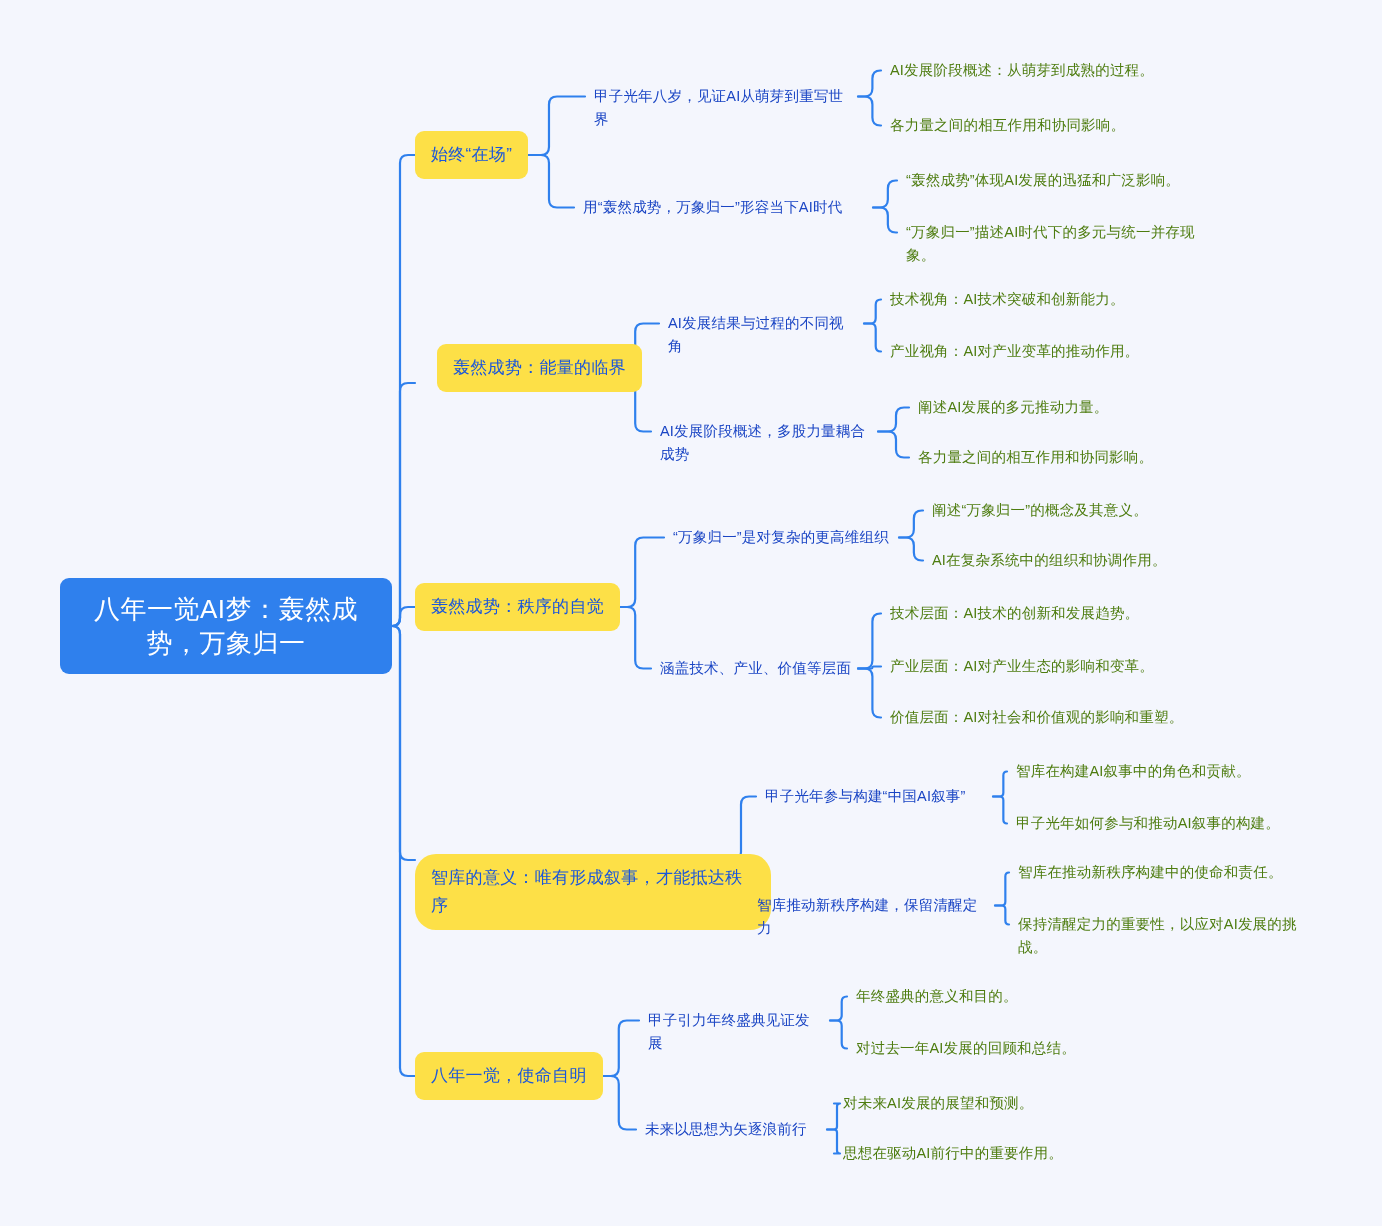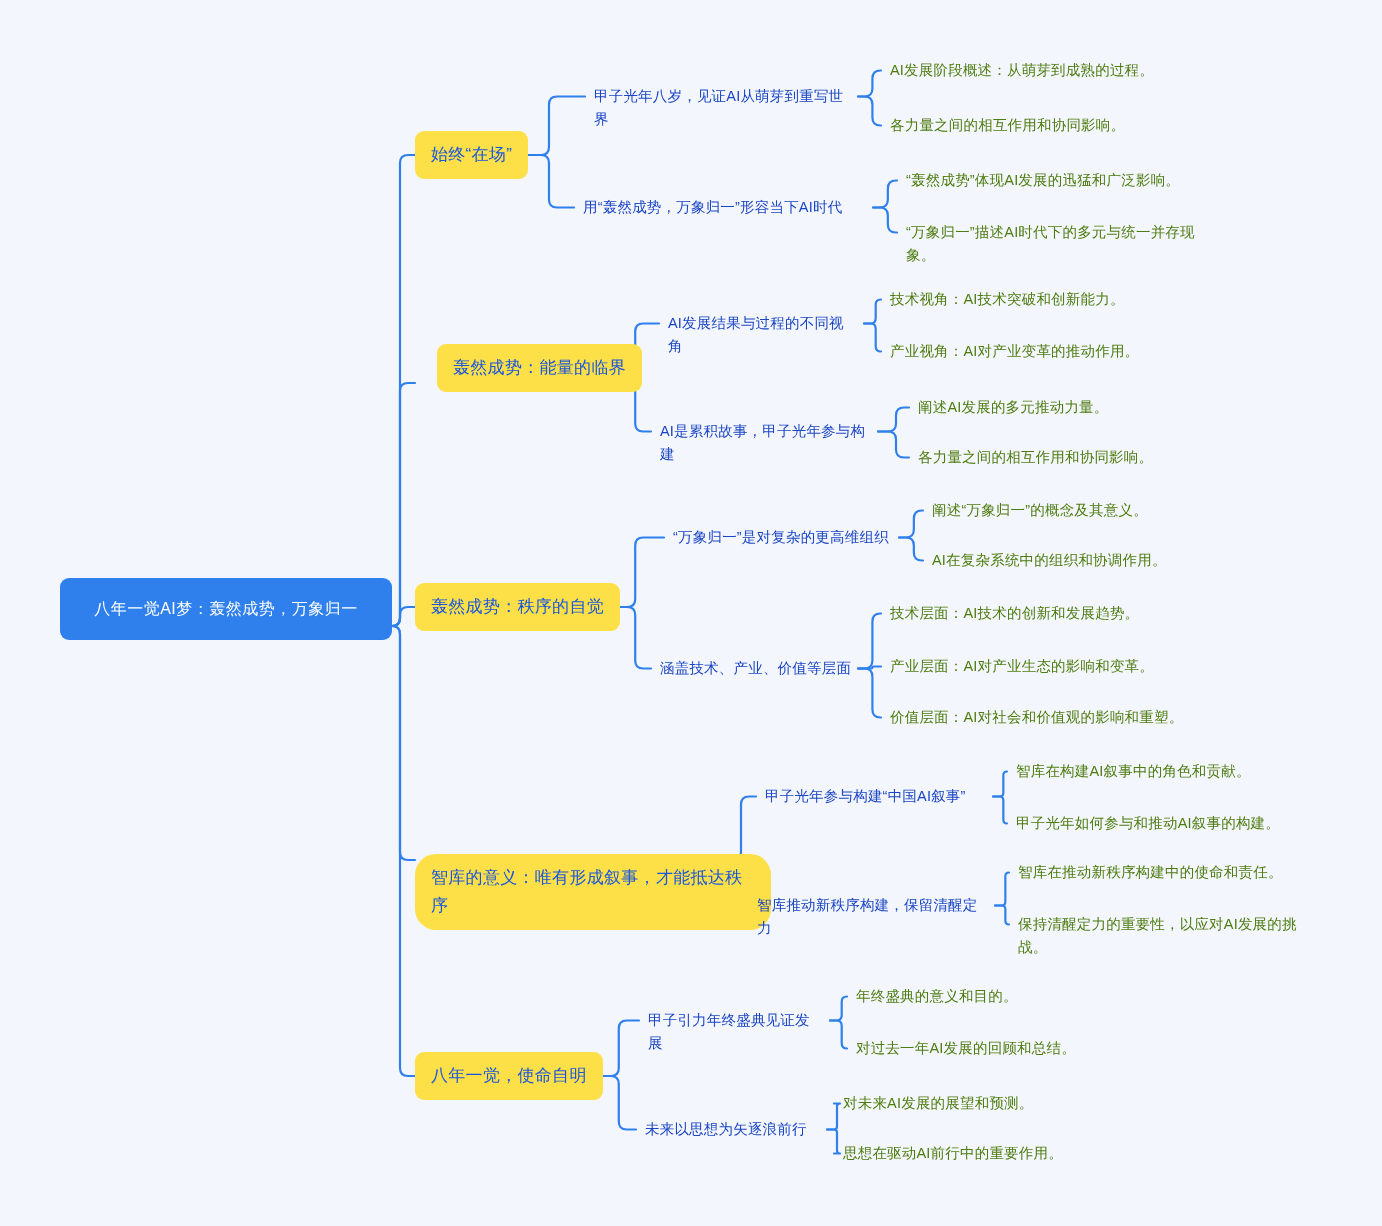--- a/index.html
+++ b/index.html
@@ -29,21 +29,21 @@
   .node {
     position: absolute;
     box-sizing: border-box;
     white-space: pre-wrap;
   }
   
   .root {
     background: #2f80ed;
     color: #ffffff;
     border-radius: 9px;
-    font-size: 16px;
+    font-size: 26px;
     line-height: 34px;
     text-align: center;
     padding: 14px 18px;
     letter-spacing: 0.5px;
   }
   
   .lvl1 {
     background: #fde047;
     color: #1a56db;
     border-radius: 9px;
@@ -122,21 +122,21 @@
   <div class="node lvl2" style="left:583px; top:196px; width:284px;">用“轰然成势，万象归一”形容当下AI时代</div>
   <div class="node lvl3" style="left:906px; top:169px; width:310px;">“轰然成势”体现AI发展的迅猛和广泛影响。</div>
   <div class="node lvl3" style="left:906px; top:221px; width:298px;">“万象归一”描述AI时代下的多元与统一并存现象。</div>
 
   <div class="node lvl1" style="left:415px; top:344px;margin-left:22px;">轰然成势：能量的临界</div>
 
   <div class="node lvl2" style="left:668px; top:312px; width:190px;">AI发展结果与过程的不同视角</div>
   <div class="node lvl3" style="left:890px; top:288px; width:300px;">技术视角：AI技术突破和创新能力。</div>
   <div class="node lvl3" style="left:890px; top:340px; width:300px;">产业视角：AI对产业变革的推动作用。</div>
 
-  <div class="node lvl2" style="left:660px; top:420px; width:212px;">AI是累积故事，甲子光年参与构建</div>
+  <div class="node lvl2" style="left:660px; top:420px; width:212px;">AI发展阶段概述，多股力量耦合成势</div>
   <div class="node lvl3" style="left:918px; top:396px; width:300px;">阐述AI发展的多元推动力量。</div>
   <div class="node lvl3" style="left:918px; top:446px; width:300px;">各力量之间的相互作用和协同影响。</div>
 
   <div class="node lvl1" style="left:415px; top:583px;">轰然成势：秩序的自觉</div>
 
   <div class="node lvl2" style="left:673px; top:526px; width:220px;">“万象归一”是对复杂的更高维组织</div>
   <div class="node lvl3" style="left:932px; top:499px; width:300px;">阐述“万象归一”的概念及其意义。</div>
   <div class="node lvl3" style="left:932px; top:549px; width:300px;">AI在复杂系统中的组织和协调作用。</div>
 
   <div class="node lvl2" style="left:660px; top:657px; width:192px;">涵盖技术、产业、价值等层面</div>

